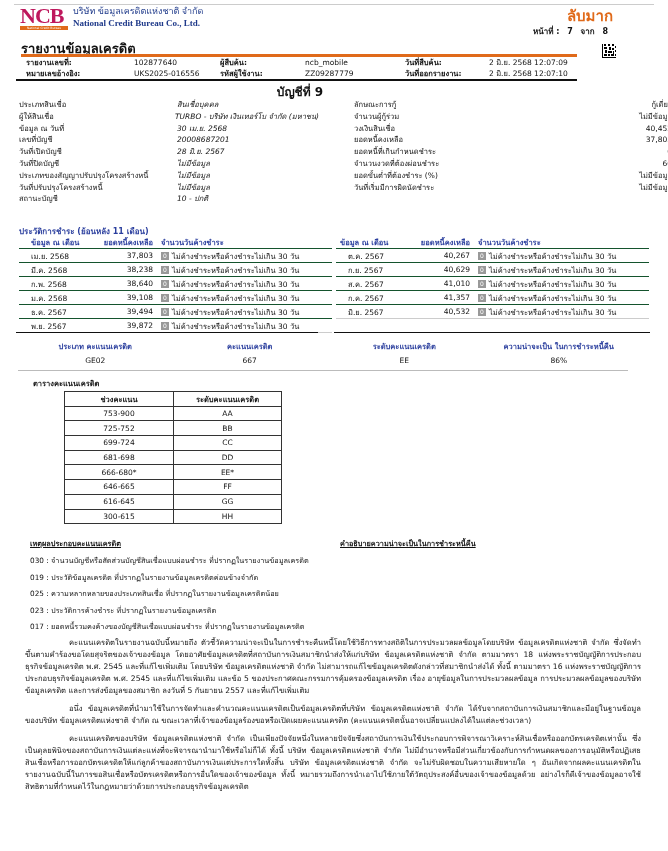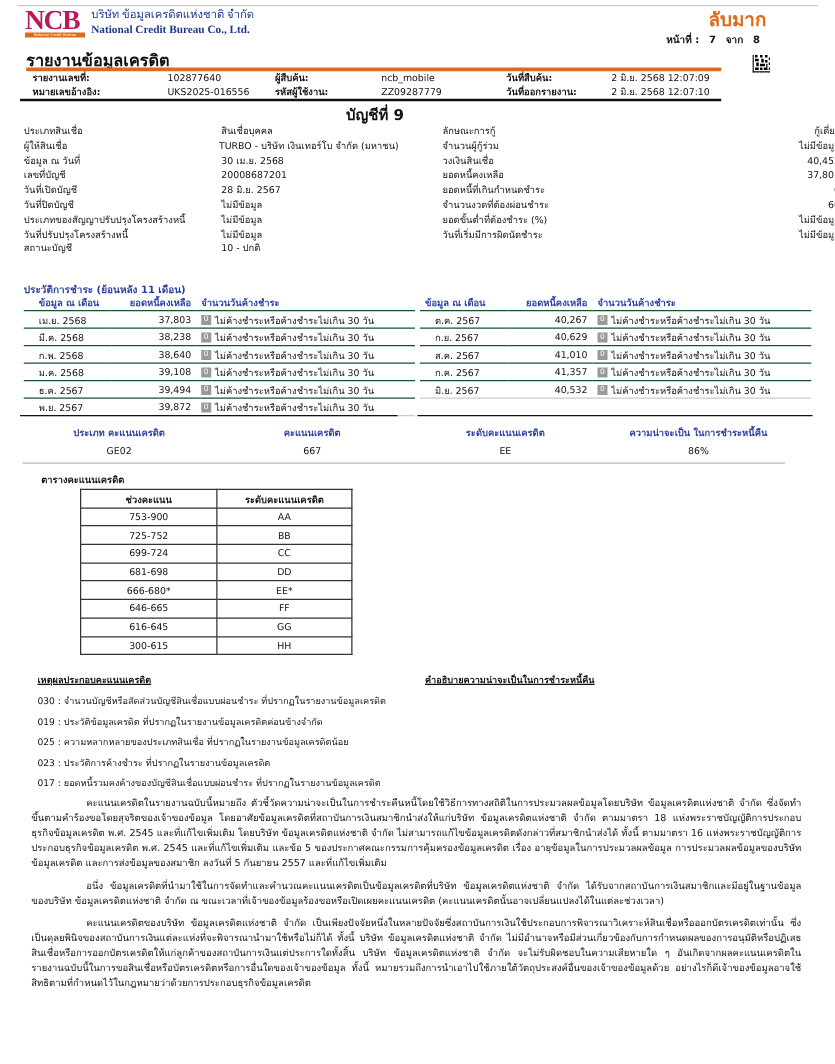--- a/index.html
+++ b/index.html
@@ -32,21 +32,21 @@
   .meta-row .v2 { width: 100px; }
   .meta-row .l3 { width: 84px; font-weight: bold; }
   .meta-row .v3 { width: 88px; }
   .black-line { left: 16px; top: 79px; width: 561px; height: 2px; background: #111; }
 
   
   .acct-title { left: 0; width: 600px; top: 82px; text-align: center; font-weight: bold; font-size: 12px; }
   .acct-left { left: 19px; top: 99px; width: 300px; font-size: 7.5px; }
   .kv { display: flex; height: 11.8px; line-height: 11.8px; }
   .kv .k { width: 158px; }
-  .kv .v { flex: 1; white-space: nowrap; }
+  .kv .v { flex: 1; white-space: nowrap; font-style: italic; }
   .acct-right { left: 330px; top: 99px; width: 318px; font-size: 7.5px; margin-left: 24px; }
   .kv2 { display: flex; height: 11.8px; line-height: 11.8px; justify-content: space-between; }
   .kv2 .v { text-align: right; }
   .u { text-decoration: underline; font-weight: bold; }
 
   
   .hist-title { left: 19px; top: 225px; color: #2b3f9e; font-weight: bold; font-size: 8px; }
   .hist { font-size: 7.5px; }
   .hist table { border-collapse: collapse; }
   .hist th { color: #2b3f9e; font-weight: bold; text-align: left; height: 12px; padding: 0 4px; white-space: nowrap; }

